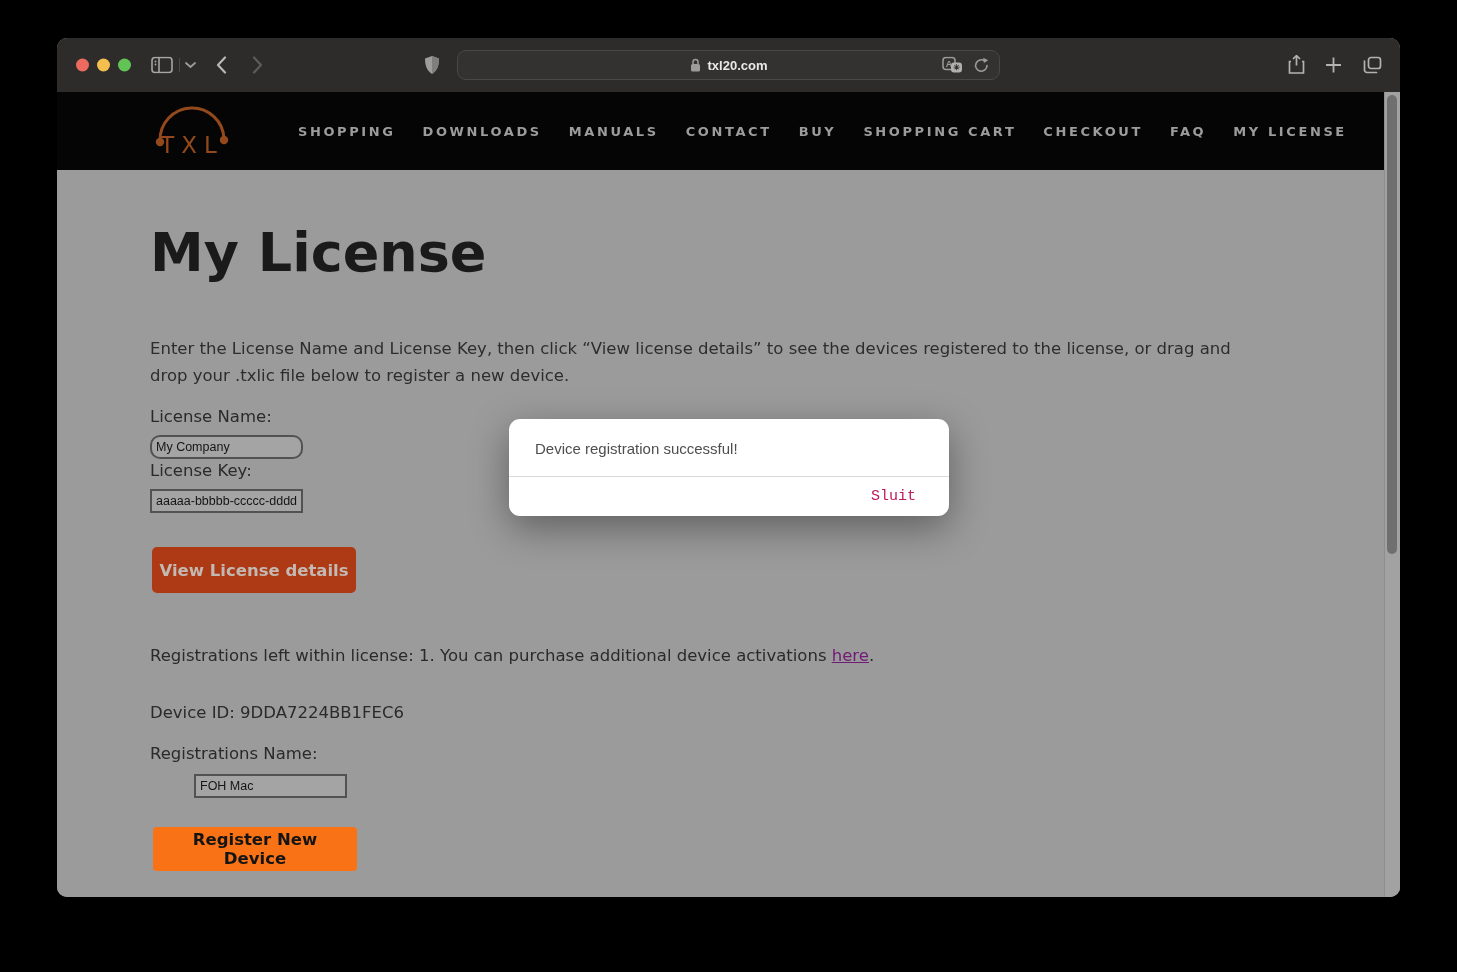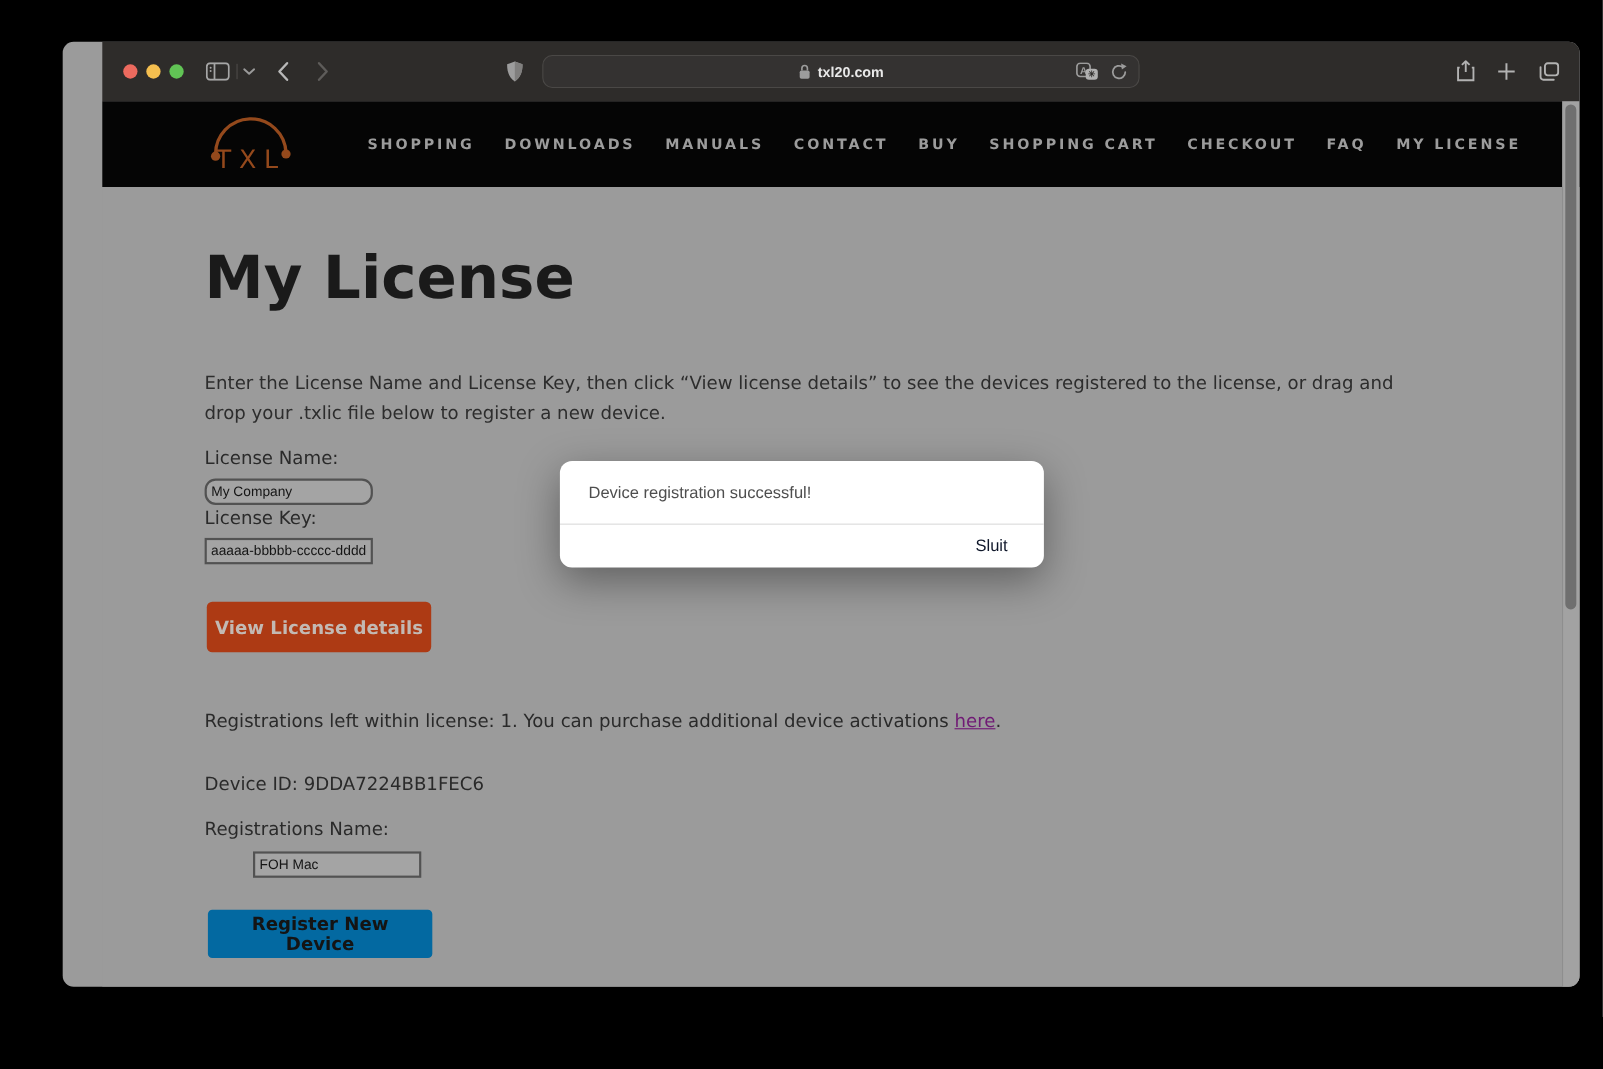--- a/index.html
+++ b/index.html
@@ -3,21 +3,21 @@
 <meta charset="utf-8">
 <style>
   html,body{margin:0;padding:0;}
   body{
     width:1457px;height:972px;background:#000;overflow:hidden;position:relative;
     font-family:"DejaVu Sans",sans-serif;
   }
   .window{
     position:absolute;left:57px;top:38px;width:1343px;height:859px;
     border-radius:10px;overflow:hidden;background:#9b9b9b;
-    display:flex;flex-direction:column;padding-left:36px;
+    display:flex;flex-direction:column;
   }
   
   .toolbar{
     position:relative;height:54px;flex:0 0 54px;background:#2e2c2a;
     font-family:"Liberation Sans",sans-serif;
   }
   .tl-group{position:absolute;left:19px;top:50%;transform:translateY(-50%);display:flex;gap:8px;}
   .tl{width:13px;height:13px;border-radius:50%;}
   .tl.red{background:#ec6a5e;} .tl.yellow{background:#f5bf4f;} .tl.green{background:#61c455;}
   .tb-icon{position:absolute;top:50%;transform:translateY(-50%);color:#a6a6a6;display:flex;align-items:center;justify-content:center;}
@@ -52,38 +52,38 @@
   .inp-license-name{top:265px;border-radius:10px;} .inp-license-key{top:319px;} .inp-reg-name{top:604px;margin-left:44px;}
   .btn-view{
     position:absolute;left:95px;top:377px;width:204px;height:46px;border:none;border-radius:5px;
     background:#ad3a14;color:#c3b9b3;font-size:16.5px;font-weight:bold;font-family:"DejaVu Sans",sans-serif;cursor:pointer;
   }
   .registrations{position:absolute;left:93px;top:459px;font-size:16.5px;color:#2a2a2a;}
   .registrations a{color:#701a75;text-decoration:underline;cursor:pointer;}
   .device-id{position:absolute;left:93px;top:516px;font-size:16.5px;color:#2a2a2a;}
   .btn-register{
     position:absolute;left:96px;top:657px;width:204px;height:44px;border:none;border-radius:4px;
-    background:#0369a1;color:#141414;font-size:16.5px;font-weight:bold;font-family:"DejaVu Sans",sans-serif;cursor:pointer;
+    background:#f97316;color:#141414;font-size:16.5px;font-weight:bold;font-family:"DejaVu Sans",sans-serif;cursor:pointer;
   }
   
   .scrollbar{
     position:absolute;right:0;top:54px;bottom:0;width:15px;background:#a2a2a2;
     border-left:1px solid rgba(0,0,0,0.12);z-index:6;
   }
   .scroll-thumb{position:absolute;left:2px;top:3px;width:10px;height:459px;border-radius:6px;background:#6f6f6f;}
   
   .dialog{
     position:absolute;left:452px;top:381px;width:440px;background:#fff;border-radius:11px;
     box-shadow:0 12px 38px rgba(0,0,0,0.38);z-index:10;overflow:hidden;
     font-family:"Liberation Sans",sans-serif;
   }
   .dialog-body{padding:21px 26px 19px 26px;font-size:15px;color:#4e4e4e;}
   .dialog-divider{height:1px;background:#dadada;}
   .dialog-footer{height:39px;display:flex;align-items:center;justify-content:flex-end;padding-right:27px;}
-  .dialog-close{color:#0f172a;font-size:15px;font-weight:500;background:none;border:none;cursor:pointer;font-family:Liberation Sans, sans-serif;}
+  .dialog-close{color:#be185d;font-size:15px;font-weight:500;background:none;border:none;cursor:pointer;font-family:Liberation Mono, monospace;}
 </style>
 </head>
 <body>
 
 <div class="window">
 
   <div class="toolbar">
     <div class="tl-group">
       <span class="tl red"></span>
       <span class="tl yellow"></span>

